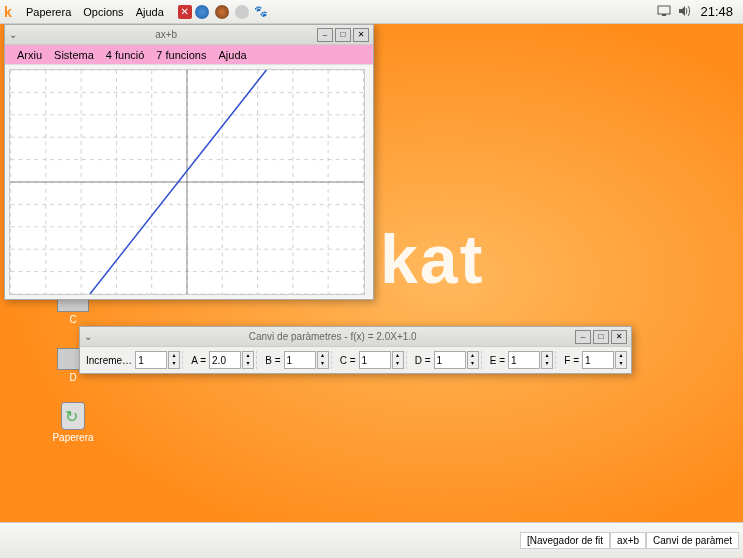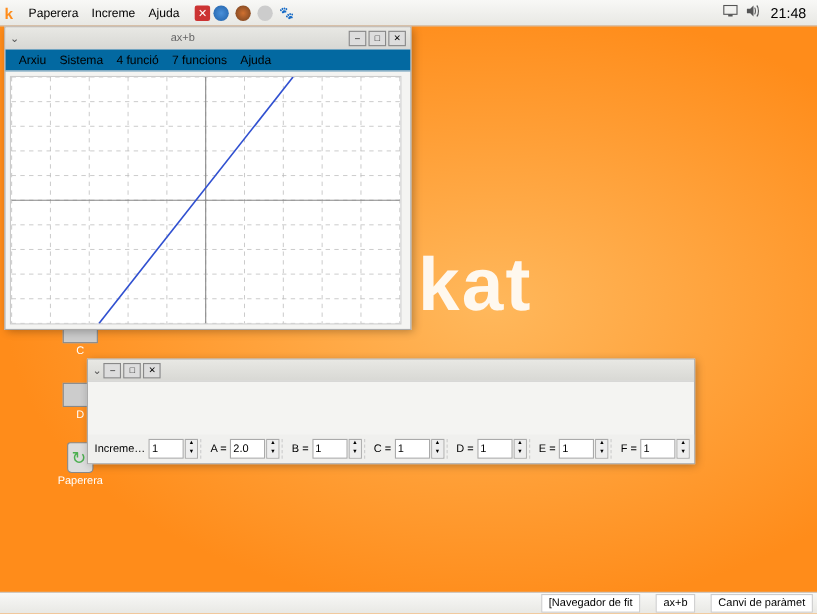--- a/index.html
+++ b/index.html
@@ -8,61 +8,61 @@
 .desktop-bg::after { content: "kat"; position: absolute; top: 220px; left: 380px; font-size: 68px; font-weight: bold; color: rgba(255,255,255,0.9); letter-spacing: 2px; }
 
 .panel-top { position: absolute; top: 0; left: 0; right: 0; height: 24px; background: linear-gradient(#f8f8f6, #e8e8e4); border-bottom: 1px solid #ccc; display: flex; align-items: center; padding: 0 4px; font-size: 11px; z-index: 100; }
 .panel-top .menu-item { padding: 2px 6px; cursor: pointer; }
 .panel-top .spacer { flex: 1; }
 .panel-top .tray-icon { margin: 0 3px; }
 .firefox-icon { width: 14px; height: 14px; border-radius: 50%; background: radial-gradient(#4a90d9, #2060a8); display: inline-block; }
 .x-btn { width: 14px; height: 14px; background: #cc3333; display: inline-flex; align-items: center; justify-content: center; font-size: 10px; color: #fff; border-radius: 2px; }
 .k-logo { width: 16px; height: 16px; color: #ff8c1a; font-weight: bold; font-size: 14px; }
 
-.panel-bottom { position: absolute; bottom: 0; left: 0; right: 0; height: 20px; background: linear-gradient(#f8f8f6, #e8e8e4); border-top: 1px solid #ccc; display: flex; align-items: center; justify-content: flex-end; padding: 0 4px; font-size: 10px; z-index: 100; gap: 14px; }
+.panel-bottom { position: absolute; bottom: 0; left: 0; right: 0; height: 36px; background: linear-gradient(#f8f8f6, #e8e8e4); border-top: 1px solid #ccc; display: flex; align-items: center; justify-content: flex-end; padding: 0 4px; font-size: 10px; z-index: 100; gap: 0; }
 .task-btn { background: #fff; border: 1px solid #ccc; padding: 2px 6px; font-size: 10px; display: flex; align-items: center; gap: 3px; max-width: 120px; overflow: hidden; white-space: nowrap; }
 
 .desktop-icon { position: absolute; width: 50px; text-align: center; font-size: 10px; color: #fff; cursor: pointer; }
 .desktop-icon .icon-img { width: 32px; height: 22px; margin: 0 auto 2px; background: #ccc; border: 1px solid #888; }
 .disk-icon { background: linear-gradient(#b8c8d0, #8898a0); }
 .trash-icon { width: 24px; height: 28px; margin: 0 auto 2px; background: #ddd; border: 1px solid #888; border-radius: 3px 3px 4px 4px; position: relative; }
 .trash-icon::before { content: "↻"; color: #4CAF50; font-size: 16px; position: absolute; top: 4px; left: 3px; }
 
 .window { position: absolute; background: #f4f4f2; border: 1px solid #aaa; box-shadow: 2px 2px 8px rgba(0,0,0,0.3); }
 .window-titlebar { height: 20px; background: linear-gradient(#e8e8e4, #d8d8d4); display: flex; align-items: center; padding: 0 4px; font-size: 10px; border-bottom: 1px solid #ccc; }
 .window-titlebar .title { flex: 1; text-align: center; color: #666; }
 .window-titlebar .win-btn { width: 16px; height: 14px; border: 1px solid #888; background: #ddd; margin-left: 2px; font-size: 8px; display: flex; align-items: center; justify-content: center; cursor: pointer; }
 .chevron { cursor: pointer; font-size: 10px; color: #555; }
 
-.menubar { height: 20px; background: #0369a1; display: flex; align-items: center; padding: 0 6px; font-size: 11px; border-bottom: 1px solid #ddd; }
+.menubar { height: 20px; background: #f9a8d4; display: flex; align-items: center; padding: 0 6px; font-size: 11px; border-bottom: 1px solid #ddd; }
 .menubar .menu-item { padding: 2px 6px; cursor: pointer; }
 
 .plot-area { background: #fff; margin: 4px; border: 1px solid #ccc; position: relative; width: 356px; height: 226px; }
 .plot-area svg { width: 100%; height: 100%; }
 
 .param-window { top: 326px; left: 79px; width: 553px; }
-.param-toolbar { display: flex; align-items: center; padding: 4px; gap: 2px; font-size: 10px; background: #f0f0ee; margin-top: 48px; }
+.param-toolbar { display: flex; align-items: center; padding: 4px; gap: 2px; font-size: 10px; background: #f0f0ee; }
 .param-group { display: flex; align-items: center; gap: 1px; }
 .param-group label { font-size: 10px; padding: 0 2px; white-space: nowrap; }
 .param-group input { width: 32px; height: 18px; font-size: 10px; border: 1px solid #aaa; padding: 0 2px; }
 .spinner { width: 12px; display: flex; flex-direction: column; border: 1px solid #aaa; }
 .spinner div { height: 8px; font-size: 6px; line-height: 6px; text-align: center; background: #eee; cursor: pointer; }
 .sep { width: 6px; height: 18px; border-left: 1px dashed #ccc; }
 
 #win-plot { top: 24px; left: 4px; width: 370px; }
 </style>
 </head>
 <body>
 
 <div class="desktop-bg"></div>
 
 <div class="panel-top">
   <span class="k-logo">k</span>
   <span class="menu-item">Paperera</span>
-  <span class="menu-item">Increme</span>
+  <span class="menu-item">Opcions</span>
   <span class="menu-item">Ajuda</span>
   <span style="width:8px"></span>
   <span class="x-btn">✕</span>
   <span class="tray-icon firefox-icon"></span>
   <span class="tray-icon firefox-icon" style="background:radial-gradient(#d07030,#704020)"></span>
   <span class="tray-icon" style="width:14px;height:14px;background:#ccc;border-radius:50%"></span>
   <span class="tray-icon">🐾</span>
   <span class="spacer"></span>
   <span class="tray-icon">
     <svg width="14" height="12" viewBox="0 0 14 12">
@@ -134,20 +134,21 @@
         <line x1="178" y1="0" x2="178" y2="226" stroke="#888" stroke-width="1"></line>
         <line x1="0" y1="113" x2="356" y2="113" stroke="#888" stroke-width="1"></line>
         <line x1="80.10000000000001" y1="226" x2="258.09999999999997" y2="0" stroke="#3050d0" stroke-width="1.5"></line>
       </svg>
   </div>
 </div>
 
 <div class="window param-window">
   <div class="window-titlebar">
     <span class="chevron">⌄</span>
+    <span class="title">Canvi de paràmetres - f(x) = 2.0X+1.0</span>
     <span class="win-btn">–</span>
     <span class="win-btn">□</span>
     <span class="win-btn">✕</span>
   </div>
   <div class="param-toolbar">
     <div class="param-group">
       <label>Increme…</label>
       <input value="1" style="">
       <div class="spinner">
           <div>▴</div>

